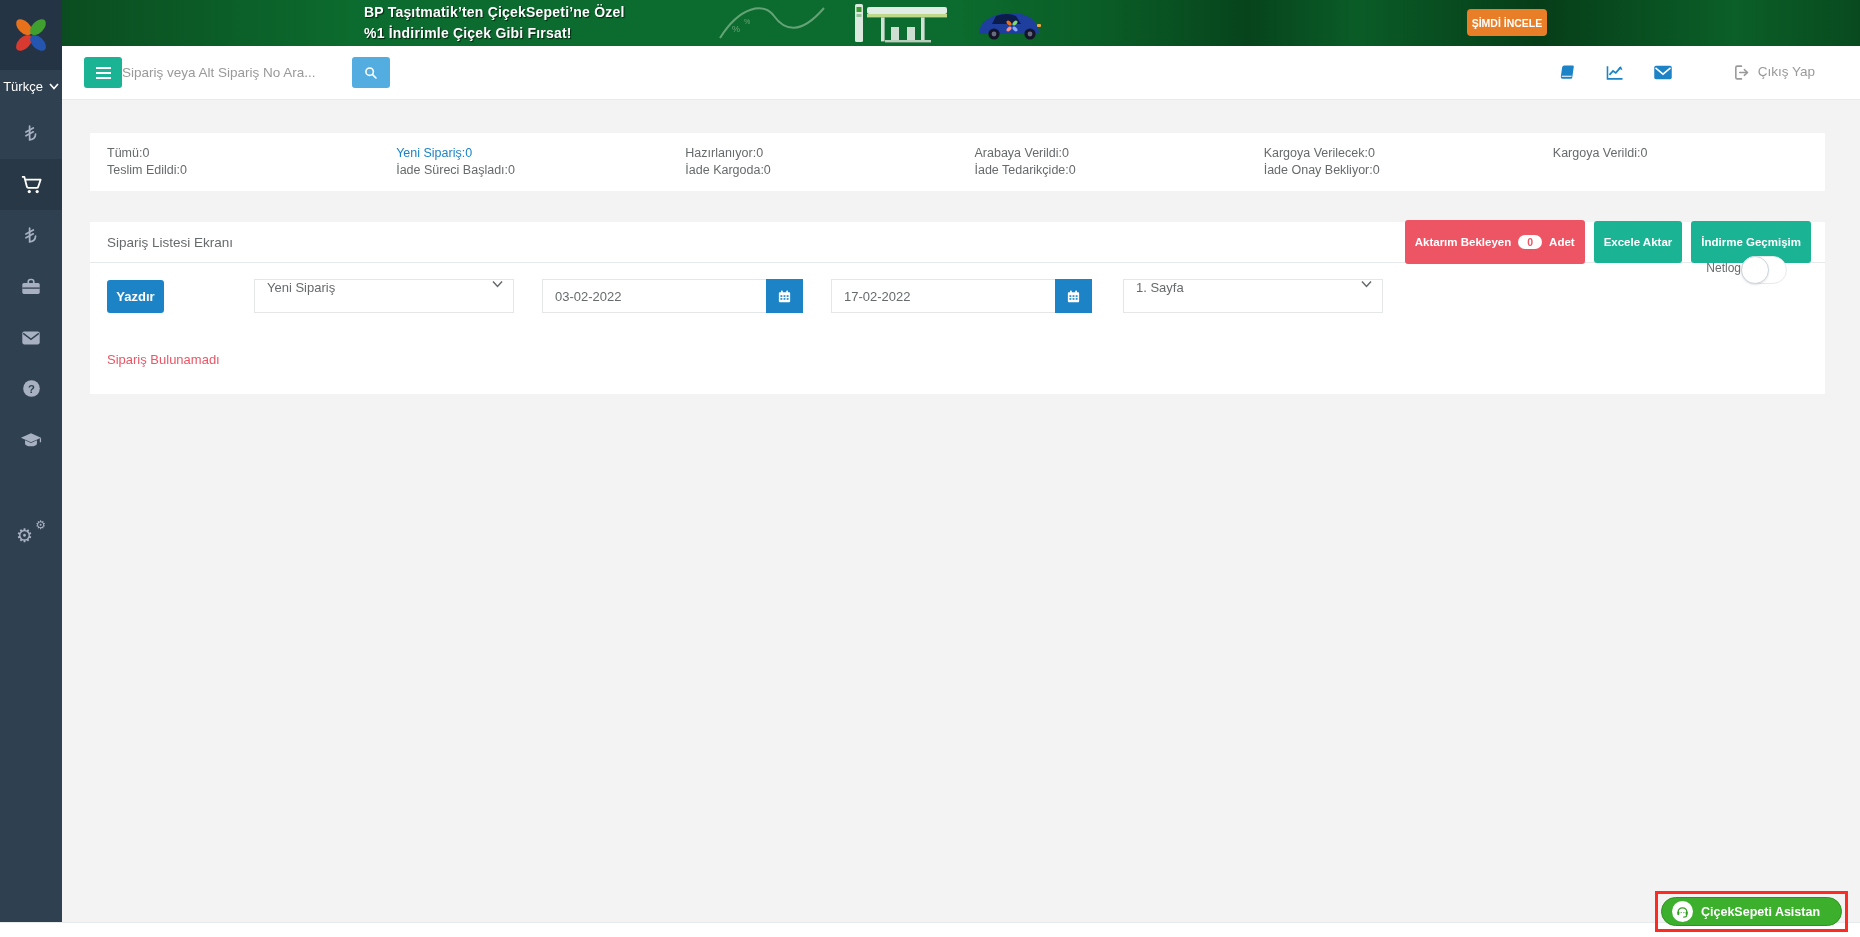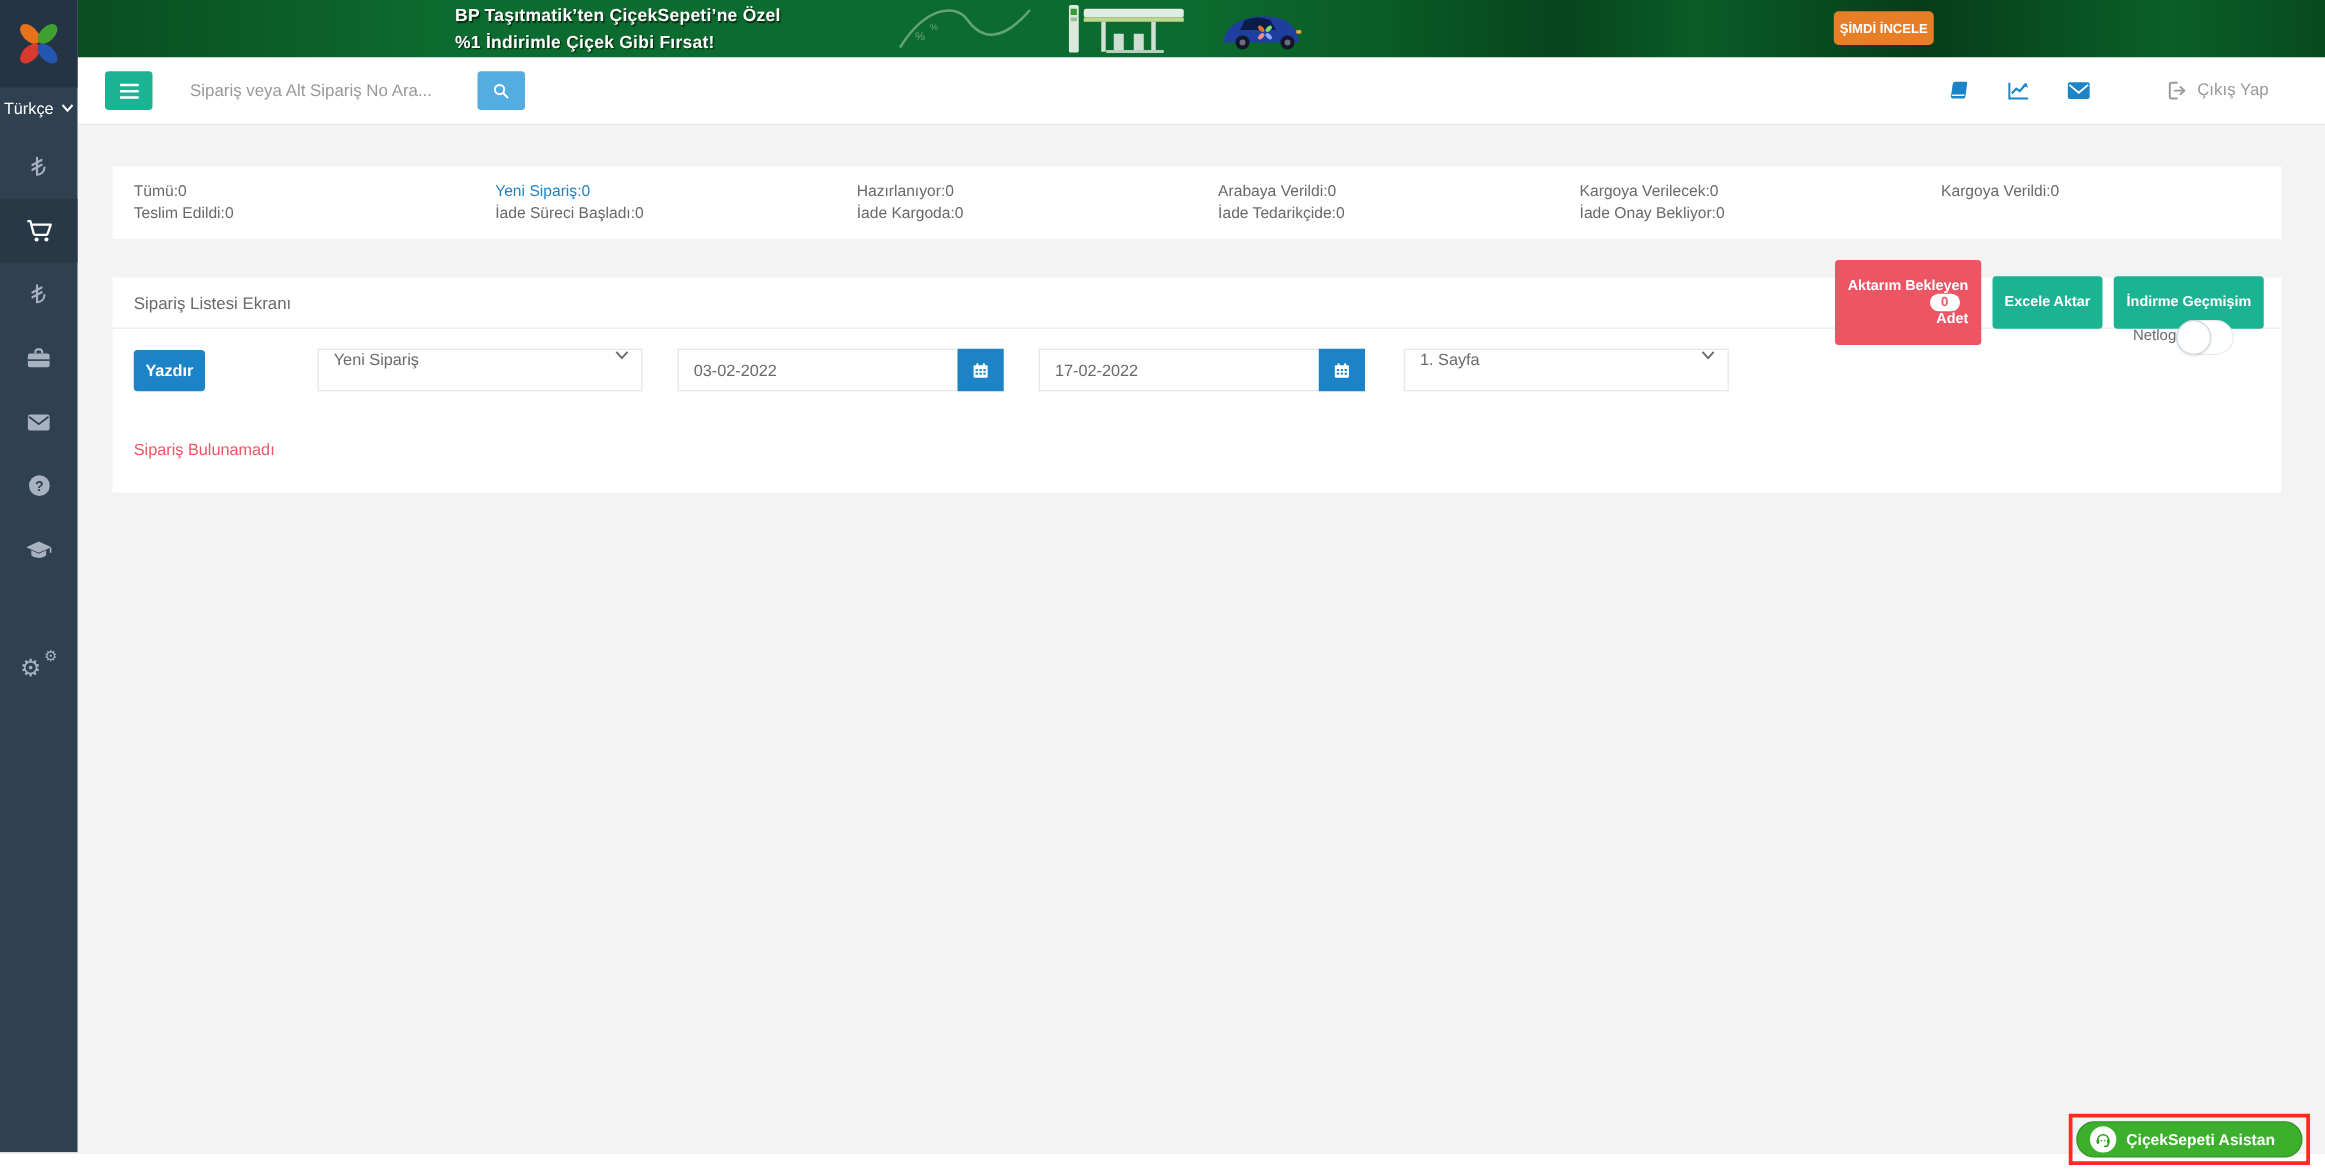--- a/index.html
+++ b/index.html
@@ -29,39 +29,39 @@
     background:linear-gradient(90deg,#0b4d20 0%,#0c6b2e 16%,#0c6b2e 50%,#0a5c26 58%,#07441c 66%,#0a5c27 72%,#063d18 82%,#0b5f28 93%,#084a1e 100%);
   }
   .banner-text { position:absolute; left:266px; top:2px; color:#fff; font-weight:bold; font-size:14px; line-height:21px; letter-spacing:.2px; text-shadow:1px 1px 1px rgba(0,0,0,.65); white-space:nowrap;margin-left:36px; }
   .banner-cta { position:absolute; left:1405px; top:9px; width:80px; height:27px; background:#e87e27; border:none; border-radius:4px; color:#fff; font-family:"Liberation Sans",sans-serif; font-size:10.5px; font-weight:bold; cursor:pointer; }
   .banner-art { position:absolute; top:0; pointer-events:none; }
 
   
   .topbar { position:absolute; left:62px; top:46px; width:1798px; height:54px; background:#fff; border-bottom:1px solid #e7eaec; display:flex; align-items:center; z-index:2; }
   .hamburger { margin-left:22px; width:38px; height:31px; background:#1ab394; border:none; border-radius:3px; display:flex; flex-direction:column; align-items:center; justify-content:center; gap:3px; cursor:pointer; }
   .hamburger i { display:block; width:15px; height:2px; background:#fff; }
-  .search-input { margin-left:30px; width:218px; height:32px; border:none; outline:none; font-family:"Liberation Sans",sans-serif; font-size:13.5px; color:#676a6c; }
+  .search-input { margin-left:0; width:218px; height:32px; border:none; outline:none; font-family:"Liberation Sans",sans-serif; font-size:13.5px; color:#676a6c; }
   .search-input::placeholder { color:#999; }
   .search-btn { margin-left:12px; width:38px; height:31px; background:#53ade0; border:none; border-radius:3px; display:flex; align-items:center; justify-content:center; cursor:pointer; }
   .topbar-right { margin-left:auto; margin-right:45px; display:flex; align-items:center; gap:28px; }
   .top-icon { cursor:pointer; display:flex; align-items:center; }
   .logout { margin-left:32px; display:flex; align-items:flex-start; gap:8px; color:#999; font-size:13.5px; cursor:pointer; }
 
   
   .status-card { position:absolute; left:90px; top:133px; width:1735px; height:58px; background:#fff; display:grid; grid-template-columns:repeat(6,1fr); align-content:center; }
   .status-col { padding-left:17px; font-size:12.5px; line-height:17px; }
   .status-col span { display:block; cursor:pointer; }
   .status-link { color:#1c84c6; }
 
   
   .panel { position:absolute; left:90px; top:222px; width:1735px; background:#fff; }
   .panel-header { height:41px; border-bottom:1px solid #e7eaec; display:flex; align-items:center; padding:0 14px 0 17px; }
   .panel-title { font-size:13.5px; color:#676a6c; }
   .header-btns { margin-left:auto; display:flex; align-items:center; gap:9px; }
-  .btn-pill { border:none; border-radius:3px; color:#fff; font-family:"Liberation Sans",sans-serif; font-size:11.5px; font-weight:bold; padding:15px 10px; display:flex; align-items:flex-end; cursor:pointer;flex-direction:column; }
+  .btn-pill { border:none; border-radius:3px; color:#fff; font-family:"Liberation Sans",sans-serif; font-size:11.5px; font-weight:bold; padding:15px 10px; display:flex; align-items:center; cursor:pointer; }
   .btn-red { background:#ed5565; }
   .btn-teal { background:#1ab394; }
   .badge-white { background:#fff; color:#ed5565; border-radius:8px; padding:1px 9px; font-size:10.5px; margin:0 7px; }
 
   .filter-row { position:relative; padding:16px 17px 18px 17px; display:flex; align-items:center; }
   .btn-blue { background:#1c84c6; border:none; border-radius:3px; color:#fff; font-family:"Liberation Sans",sans-serif; font-size:13px; font-weight:bold; width:57px; height:33px; cursor:pointer; }
   .select { height:34px; background:#fff; border:1px solid #e5e6e7; display:flex; padding:0 10px 0 12px; font-size:13px; color:#676a6c; cursor:pointer; }
   .select .sel-label { flex:1; }
   .sel-1 { margin-left:90px; width:260px; }
   .sel-2 { margin-left:31px; width:260px; }

